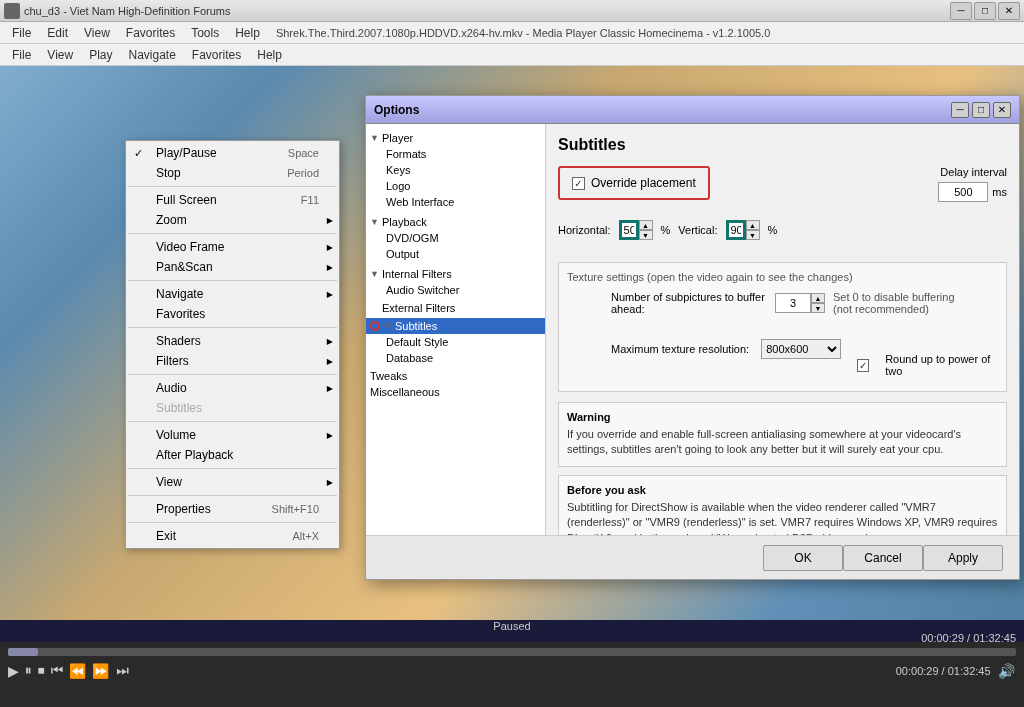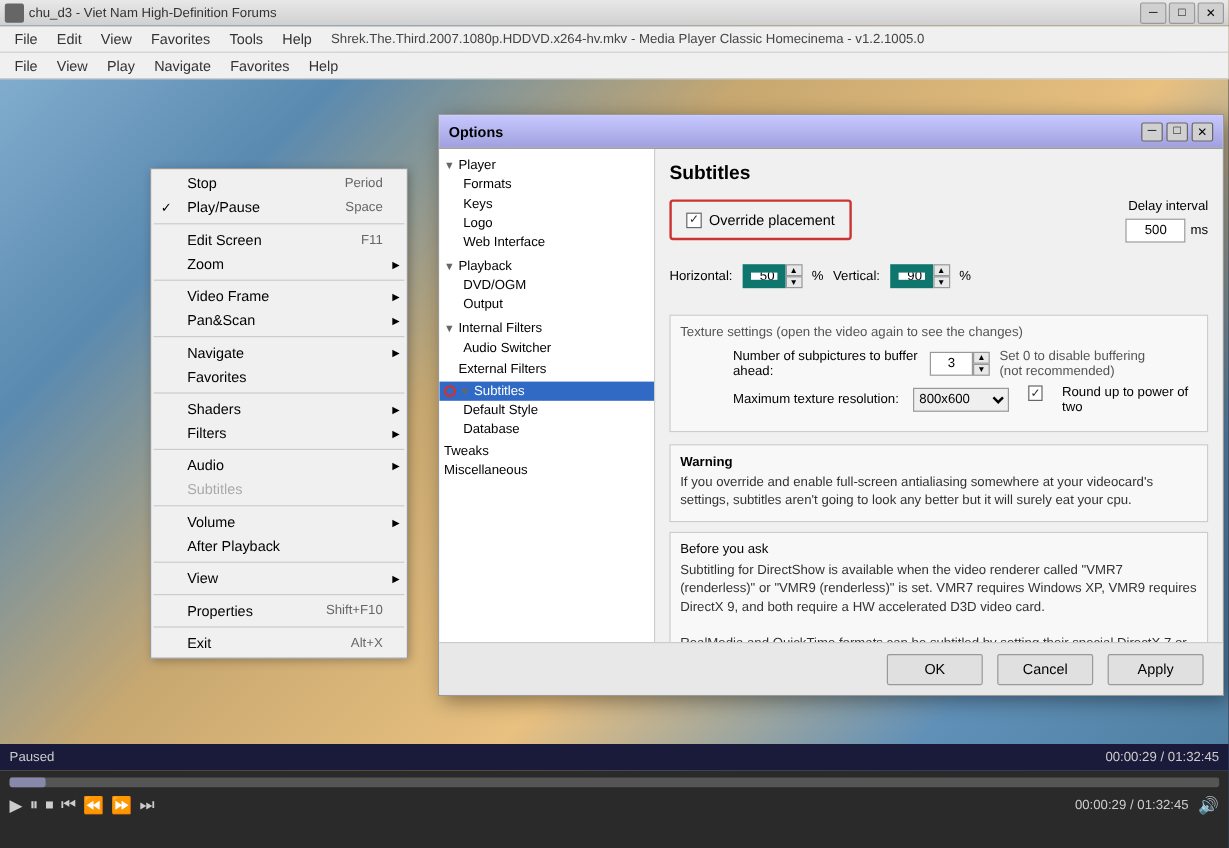--- a/index.html
+++ b/index.html
@@ -95,47 +95,47 @@
       border: 2px solid #cc3333; border-radius: 3px; padding: 8px 12px;
       display: inline-flex; align-items: center; gap: 6px; margin-bottom: 12px;
     }
     .checkbox { width: 13px; height: 13px; border: 1px solid #666; background: white; display: flex; align-items: center; justify-content: center; }
     .checkbox.checked { background: white; }
     .checkbox.checked::after { content: '✓'; font-size: 10px; color: #333; }
 
     .coords-row { display: flex; align-items: center; gap: 8px; margin-bottom: 10px; flex-wrap: wrap; }
     .label { font-size: 11px; }
     .spinbox { display: flex; align-items: center; }
-    .spinbox input { width: 36px; height: 20px; border: 7px solid #0f766e; text-align: right; font-size: 11px; padding: 0 2px; }
+    .spinbox input { width: 20px; height: 20px; border: 3px solid #0f766e; text-align: right; font-size: 11px; padding: 0 2px; }
     .spinbox-btns { display: flex; flex-direction: column; }
     .spinbox-btn { width: 14px; height: 10px; border: 1px solid #999; background: #e8e8e8; cursor: pointer; display: flex; align-items: center; justify-content: center; font-size: 7px; line-height: 1; }
     .pct { font-size: 11px; }
 
     .texture-box {
       border: 1px solid #ccc; padding: 8px; margin-bottom: 10px; background: #f8f8f8;
     }
     .texture-title { font-size: 11px; color: #555; margin-bottom: 8px; }
     .texture-row { display: flex; align-items: center; gap: 8px; margin-bottom: 6px; }
     .texture-label { font-size: 11px; width: 200px; padding-left: 44px; }
     .texture-right { font-size: 11px; color: #555; }
 
     .dropdown-box { display: flex; align-items: center; }
 
     .warning-box { border: 1px solid #ccc; padding: 8px; margin-bottom: 8px; background: #f8f8f8; }
     .warning-title { font-size: 11px; font-weight: bold; margin-bottom: 4px; }
     .warning-text { font-size: 11px; line-height: 1.4; color: #333; }
 
     .before-ask-box { border: 1px solid #ccc; padding: 8px; background: #f8f8f8; }
-    .before-title { font-size: 11px; font-weight: normal; margin-bottom: 4px; }
+    .before-title { font-size: 11px; font-weight: bold; margin-bottom: 4px; }
     .before-text { font-size: 11px; line-height: 1.4; color: #333; }
 
     
     .dialog-footer {
       height: 44px; background: #e8e8e8; border-top: 1px solid #ccc;
-      display: flex; align-items: center; justify-content: flex-end; gap: 12px; padding: 0 16px;
+      display: flex; align-items: center; justify-content: flex-end; gap: 0; padding: 0 16px;
     }
     .footer-btn {
       width: 80px; height: 26px; border: 1px solid #999; background: #e0e0e0;
       cursor: pointer; font-size: 12px; border-radius: 2px;
     }
 
     
     .player-controls {
       position: absolute; bottom: 0; left: 0; width: 100%; height: 65px;
       background: #2a2a2a; z-index: 100;
@@ -148,20 +148,21 @@
     .controls-row { display: flex; align-items: center; padding: 2px 8px; }
     .ctrl-btn { color: #ccc; font-size: 14px; margin-right: 6px; cursor: pointer; background: none; border: none; }
     .time-display { color: #ccc; font-size: 11px; margin-left: auto; }
     .volume-icon { color: #ccc; font-size: 14px; margin-left: 8px; cursor: pointer; }
 
     
     .statusbar {
       position: absolute; bottom: 65px; left: 0; width: 100%; height: 22px;
       background: #1a1a3a; display: flex; align-items: center; padding: 0 8px;
       z-index: 100;
+      flex-direction: column;
     }
     .status-text { color: #ccc; font-size: 11px; }
     .status-time { color: #ccc; font-size: 11px; margin-left: auto; }
   </style>
 </head>
 <body>
 
 <div class="bg"></div>
 
 <div class="titlebar">
@@ -189,31 +190,31 @@
 <div class="menubar2">
   <span class="menu-item">File</span>
   <span class="menu-item">View</span>
   <span class="menu-item">Play</span>
   <span class="menu-item">Navigate</span>
   <span class="menu-item">Favorites</span>
   <span class="menu-item">Help</span>
 </div>
 
 <div class="context-menu">
-  <div class="ctx-item">
-    <span>Stop</span>
-    <span class="shortcut">Period</span>
-  </div>
   <div class="ctx-item checked">
     <span>Play/Pause</span>
     <span class="shortcut">Space</span>
   </div>
-  <div class="ctx-separator"></div>
-  <div class="ctx-item">
-    <span>Edit Screen</span>
+  <div class="ctx-item">
+    <span>Stop</span>
+    <span class="shortcut">Period</span>
+  </div>
+  <div class="ctx-separator"></div>
+  <div class="ctx-item">
+    <span>Full Screen</span>
     <span class="shortcut">F11</span>
   </div>
   <div class="ctx-item has-submenu">
     <span>Zoom</span>
   </div>
   <div class="ctx-separator"></div>
   <div class="ctx-item has-submenu">
     <span>Video Frame</span>
   </div>
   <div class="ctx-item has-submenu">
@@ -401,21 +402,21 @@
         </div>
         <div class="texture-row">
           <span class="texture-label">Maximum texture resolution:</span>
           <div class="dropdown-box">
             <select style="width:80px; height:20px; font-size:11px; border:1px solid #999;">
               <option>800x600</option>
               <option>1024x768</option>
               <option>1280x720</option>
             </select>
           </div>
-          <div style="display:flex; gap:16px; margin-left:8px;">
+          <div style="display:flex; align-items:center; gap:16px; margin-left:8px;margin-top:32px;">
             <div class="checkbox checked"></div>
             <span style="font-size:11px;">Round up to power of two</span>
           </div>
         </div>
       </div>
 
       <div class="warning-box">
         <div class="warning-title">Warning</div>
         <div class="warning-text">If you override and enable full-screen antialiasing somewhere at your videocard's settings, subtitles aren't going to look any better but it will surely eat your cpu.</div>
       </div>

